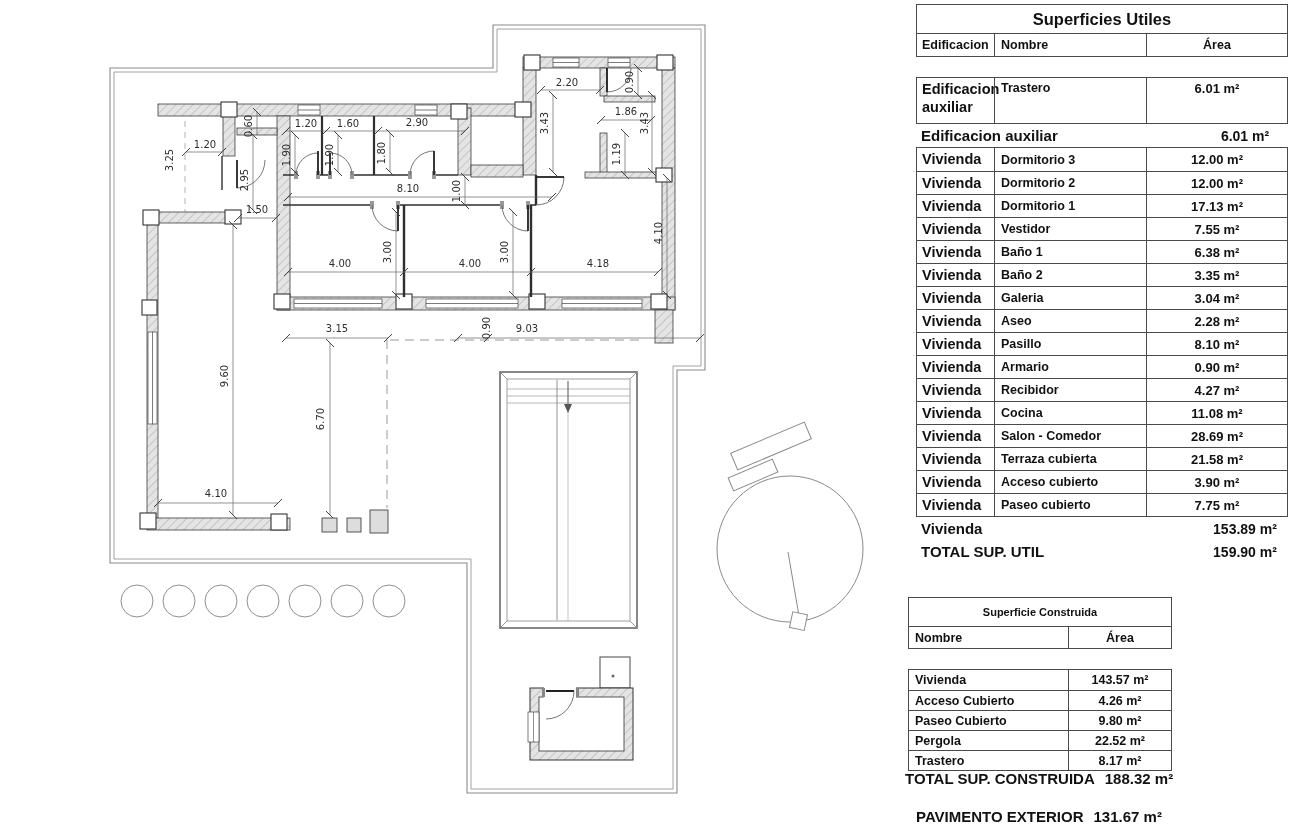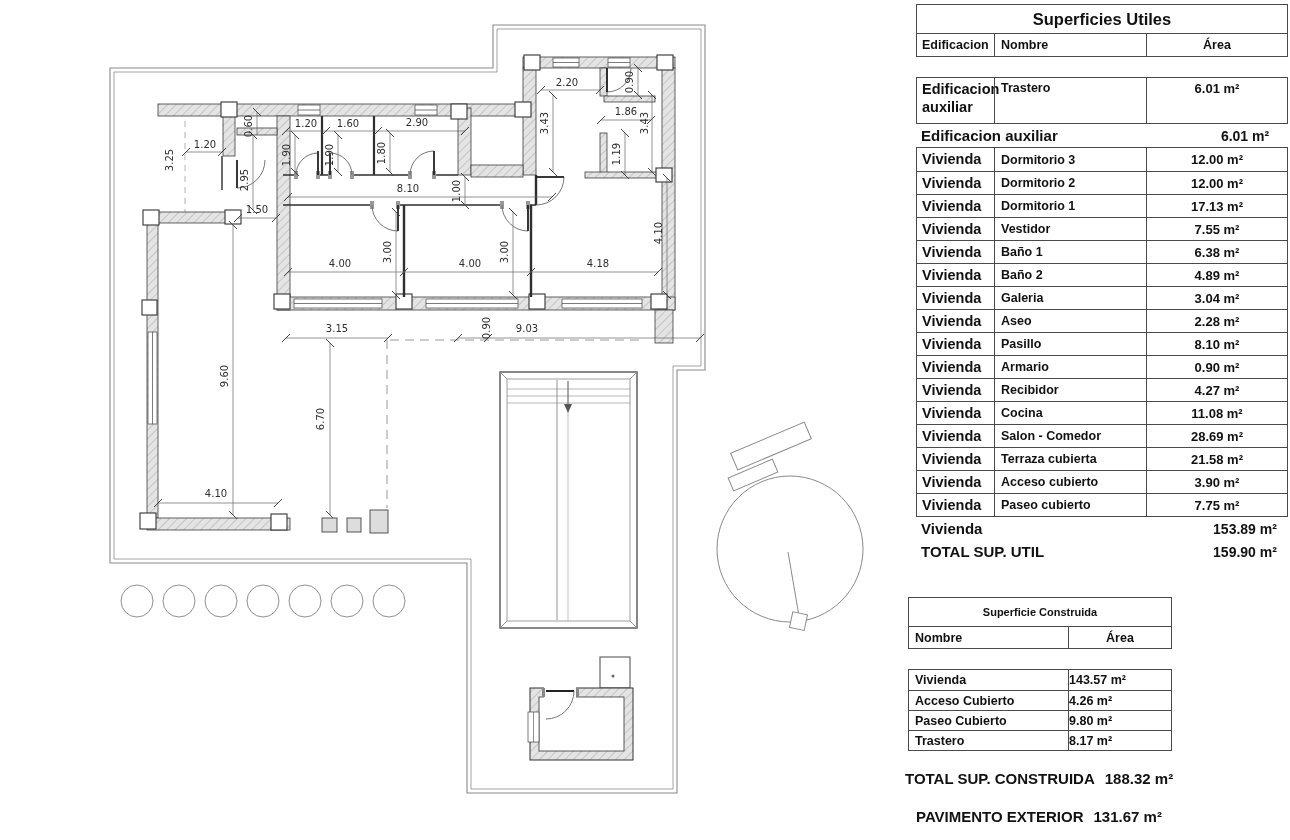--- a/index.html
+++ b/index.html
@@ -37,21 +37,21 @@
   .gap20 { height:20px; }
   .subrow { display:flex; align-items:center; height:23px; font-size:15px; padding-left:5px; }
   .subrow .sub-val { width:86px; text-align:center; margin-left:auto; font-size:14px; }
   .subrow.grand { font-size:15px; }
   
   .tbl2 .t-colhdr { height:21px; }
   .t2row { display:flex; border-top:1px solid #4a4a4a; height:20px; align-items:center; font-size:12.5px; }
   .t2row:first-child { border-top:none; }
   .c2-no { width:160px; padding-left:6px; border-right:1px solid #4a4a4a; height:100%;
            display:flex; align-items:center; }
-  .c2-ar { flex:1; text-align:left; }
+  .c2-ar { flex:1; text-align:center; }
   .h2-no { width:160px; padding-left:6px; border-right:1px solid #4a4a4a; height:100%;
            display:flex; align-items:center; }
   .h2-ar { flex:1; text-align:center; }
   .bigline { position:absolute; font-weight:bold; font-size:15px; display:flex; gap:10px; white-space:nowrap;justify-content:center; }
 </style>
 </head>
 <body>
 
 <div id="stage">
 
@@ -316,21 +316,21 @@
         <div class="cell cell-ar">7.55 m²</div>
       </div>
       <div class="trow">
         <div class="cell cell-ed">Vivienda</div>
         <div class="cell cell-no">Baño 1</div>
         <div class="cell cell-ar">6.38 m²</div>
       </div>
       <div class="trow">
         <div class="cell cell-ed">Vivienda</div>
         <div class="cell cell-no">Baño 2</div>
-        <div class="cell cell-ar">4.89 m²</div>
+        <div class="cell cell-ar">3.35 m²</div>
       </div>
       <div class="trow">
         <div class="cell cell-ed">Vivienda</div>
         <div class="cell cell-no">Galeria</div>
         <div class="cell cell-ar">3.04 m²</div>
       </div>
       <div class="trow">
         <div class="cell cell-ed">Vivienda</div>
         <div class="cell cell-no">Aseo</div>
         <div class="cell cell-ar">2.28 m²</div>
@@ -400,20 +400,24 @@
         <div class="c2-no">Vivienda</div>
         <div class="c2-ar">143.57 m²</div>
       </div>
       <div class="t2row">
         <div class="c2-no">Acceso Cubierto</div>
         <div class="c2-ar">4.26 m²</div>
       </div>
       <div class="t2row">
         <div class="c2-no">Paseo Cubierto</div>
         <div class="c2-ar">9.80 m²</div>
+      </div>
+      <div class="t2row">
+        <div class="c2-no">Pergola</div>
+        <div class="c2-ar">22.52 m²</div>
       </div>
       <div class="t2row">
         <div class="c2-no">Trastero</div>
         <div class="c2-ar">8.17 m²</div>
       </div>
     </div>
   </div>
 
   <div class="bigline" style="left:905px; top:770px;">
     <span>TOTAL SUP. CONSTRUIDA</span>

